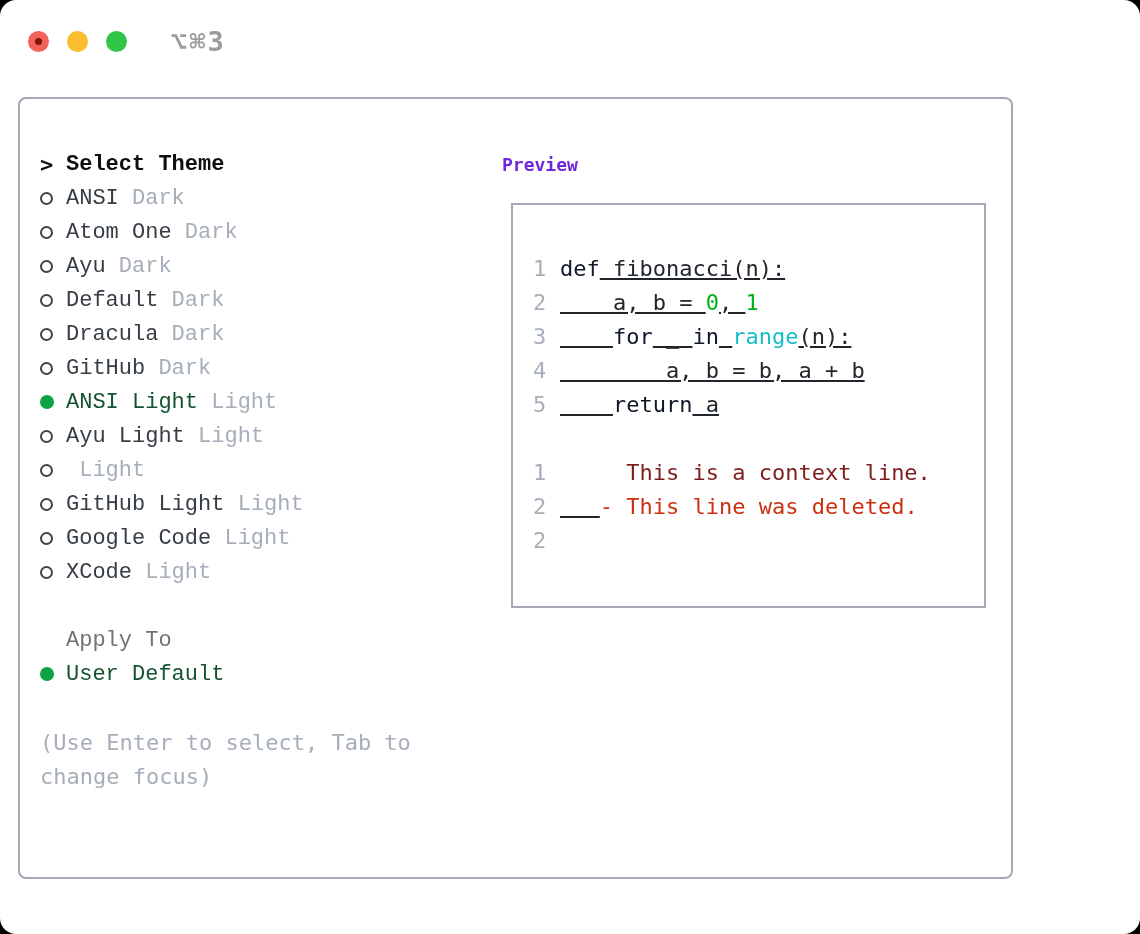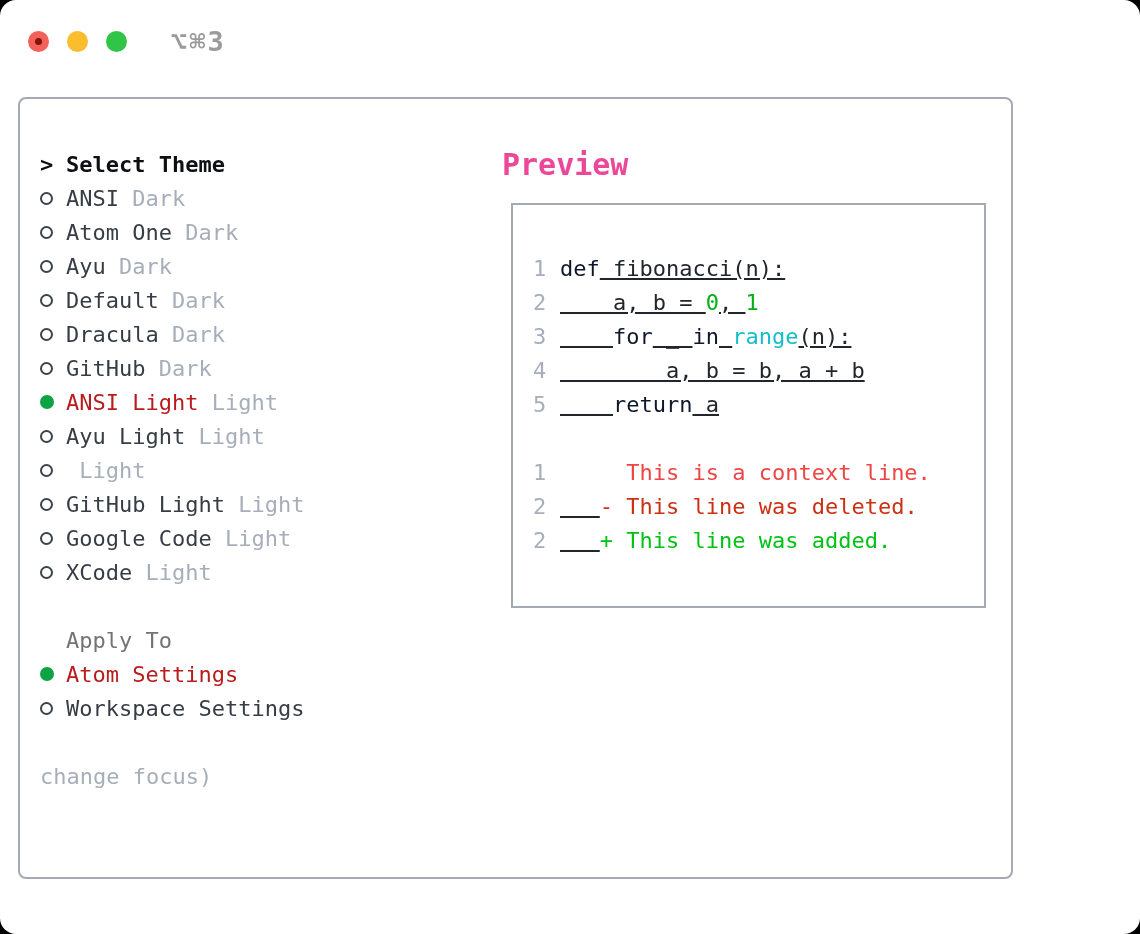--- a/index.html
+++ b/index.html
@@ -20,44 +20,44 @@
   .title-shortcut{font-size:27px;font-weight:bold;color:#9b9b9b;margin-left:26px;letter-spacing:2px;}
 
   
   .panel{position:absolute;left:18px;top:97px;width:995px;height:782px;
          border:2px solid #a3aab5;border-radius:8px;box-sizing:border-box;display:flex;background:#fff;}
   .left{width:472px;box-sizing:border-box;padding:48px 0 0 20px;}
   .right{flex:1;box-sizing:border-box;padding:48px 0 0 10px;}
 
   
   .row{height:34px;display:flex;align-items:center;font-size:22px;color:#363d45;cursor:default;}
-  .txt{white-space:pre;}
+  .txt{white-space:pre;font-family:Liberation Mono, monospace;}
   .bullet-slot{width:26px;flex:none;display:flex;align-items:center;}
   .ring{width:13px;height:13px;border:2px solid #3c434b;border-radius:50%;box-sizing:border-box;}
   .dot-sel{width:14px;height:14px;border-radius:50%;background:#0ba344;}
   .pointer{width:26px;flex:none;font-weight:bold;color:#0d0f12;}
   .hdr{font-weight:bold;color:#0d0f12;}
   .plain-hdr{color:#737373;}
-  .green{color:#b91c1c;}
+  .green{color:#14532d;}
   .muted{color:#a6aeb9;}
   .spacer{height:34px;}
   .hint{height:34px;display:flex;align-items:center;font-size:22px;color:#a6aeb9;white-space:pre;}
 
   
-  .preview-title{height:34px;display:flex;align-items:center;font-size:30px;font-weight:bold;color:#ec4899;}
+  .preview-title{height:34px;display:flex;align-items:center;font-size:18px;font-weight:bold;color:#6d28d9;}
   .preview-box{margin-top:22px;margin-left:9px;width:475px;height:405px;border:2px solid #a3aab5;
                box-sizing:border-box;padding:46px 0 0 20px;background:#fff;}
   .code-line{height:34px;display:flex;align-items:center;font-size:22px;}
   .ln{color:#a6aeb9;width:14px;margin-right:13px;flex:none;}
   .toks{white-space:pre;color:#20262c;}
   .tok-kw{color:#0f172a;}
   .tok-p{color:#20262c;text-decoration:underline;}
   .tok-num{color:#00b117;}
   .tok-cy{color:#13becb;text-align:center;}
-  .tok-ctx{color:#ef4444;}
+  .tok-ctx{color:#7f1d1d;}
   .tok-del{color:#cb3011;}
   .tok-add{color:#00c213;}
 </style>
 </head>
 <body>
 
 <div class="window">
 
   <div class="titlebar">
     <span class="tl tl-red"></span>
@@ -165,32 +165,27 @@
       <div class="row">
         <span class="bullet-slot"></span>
         <span class="txt plain-hdr">Apply To</span>
       </div>
 
       <div>
           <div class="row">
             <span class="bullet-slot">
               <span class="dot-sel"></span>
             </span>
-            <span class="txt green">Atom Settings</span>
-          </div>
-          <div class="row">
-            <span class="bullet-slot">
-              <span class="ring"></span>
-            </span>
-            <span class="txt">Workspace Settings</span>
+            <span class="txt green">User Default</span>
           </div>
         </div>
 
       <div class="spacer"></div>
 
+      <div class="hint">(Use Enter to select, Tab to</div>
       <div class="hint">change focus)</div>
     </div>
 
     <div class="right">
       <div class="preview-title">Preview</div>
       <div class="preview-box">
           <div class="code-line">
             <span class="ln">1</span>
             <span class="toks"><span class="tok-kw">def</span><span class="tok-p"> fibonacci(n):</span></span>
           </div>
@@ -214,19 +209,18 @@
           <div class="code-line">
             <span class="ln">1</span>
             <span class="toks"><span class="tok-ctx">     This is a context line.</span></span>
           </div>
           <div class="code-line">
             <span class="ln">2</span>
             <span class="toks"><span class="tok-p">   </span><span class="tok-del">- This line was deleted.</span></span>
           </div>
           <div class="code-line">
             <span class="ln">2</span>
-            <span class="toks"><span class="tok-p">   </span><span class="tok-add">+ This line was added.</span></span>
           </div>
         </div>
     </div>
 
   </div>
 </div>
 
 </body></html>

